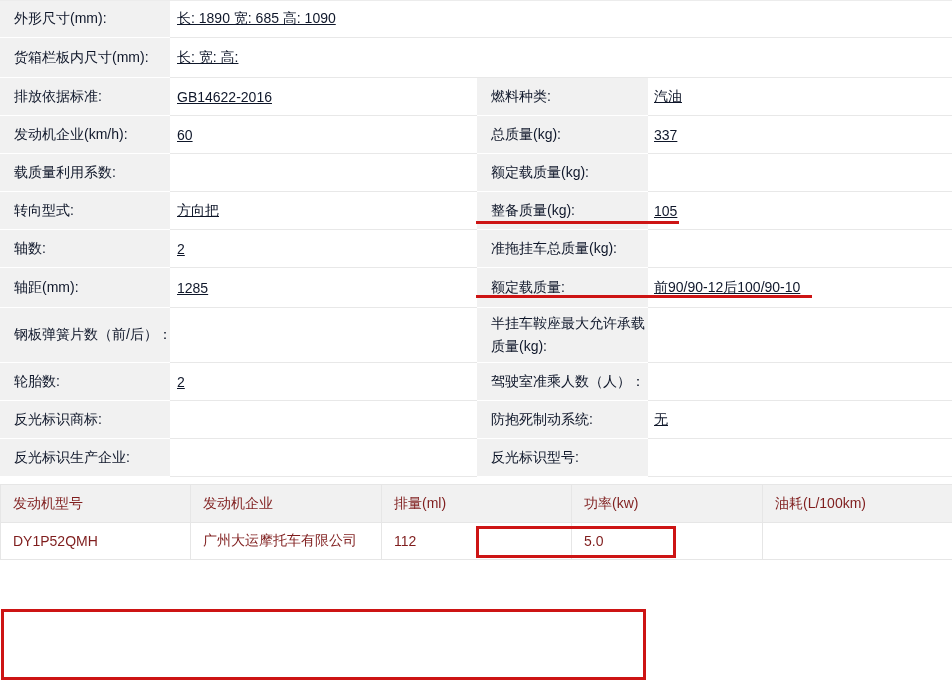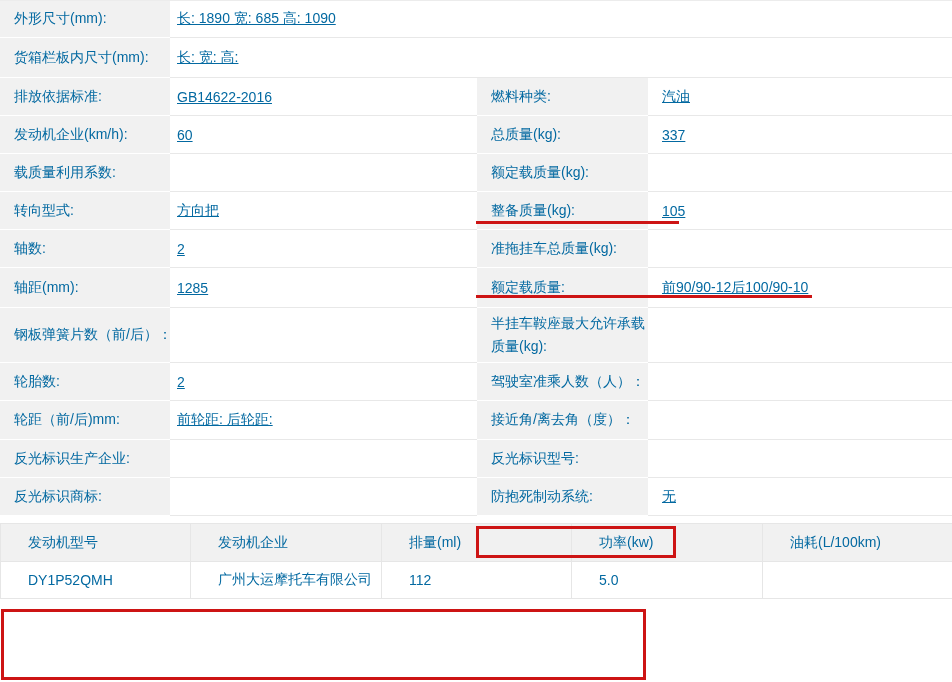--- a/index.html
+++ b/index.html
@@ -3,33 +3,33 @@
 <meta charset="utf-8">
 <style>
   * { margin:0; padding:0; box-sizing:border-box; }
   html,body { background:#ffffff; }
   body { font-family:"Liberation Sans","DejaVu Sans",sans-serif; }
   #page { position:relative; width:952px; height:682px; background:#fff; overflow:hidden; }
 
   
   table.spec { width:952px; border-collapse:separate; border-spacing:0; table-layout:fixed;
                border-top:1px solid #ececec; }
-  table.spec td { font-size:14px; color:#0369a1; vertical-align:middle; overflow:hidden; }
+  table.spec td { font-size:14px; color:#0f172a; vertical-align:middle; overflow:hidden; }
   td.lbl { background:#f1f1f1; padding-left:14px; border-bottom:1px solid #ffffff;
            white-space:nowrap; }
   td.lbl.wrap { white-space:normal; line-height:1.65; padding-top:4px; padding-bottom:4px;margin-left:43px; }
   td.val { background:#ffffff; padding-left:7px; border-bottom:1px solid #e8e8e8;
            white-space:nowrap;text-decoration:underline; }
-  td.val2 { padding-left:14px; }
+  td.val2 { padding-left:6px; }
   tr.h37{height:37px} tr.h38{height:38px} tr.h39{height:39px} tr.h40{height:40px} tr.h51{height:51px}
 
   
   .gap { height:7px; background:#fff; }
   table.engine { width:952px; border-collapse:collapse; table-layout:fixed; }
-  table.engine td { font-size:14px; color:#0369a1; vertical-align:middle; padding-left:27px;
+  table.engine td { font-size:14px; color:#7f1d1d; vertical-align:middle; padding-left:12px;
                     border:1px solid #e6e6e6; white-space:nowrap; overflow:hidden; }
   table.engine td.hd { background:#f1f1f1; }
   tr.eh{height:38px} tr.ed{height:37px}
 
   
   .ann { position:absolute; pointer-events:none; }
   .red-line { background:#cd1414; }
   .red-box { border:3px solid #cd1414; background:transparent; }
   #ul-curb   { left:476px; top:221px; width:203px; height:3px; }
   #ul-tire   { left:476px; top:295px; width:336px; height:3px; }
@@ -98,37 +98,31 @@
       <td class="val"></td>
       <td class="lbl wrap">半挂车鞍座最大允许承载质量(kg):</td>
       <td class="val val2"></td>
     </tr>
     <tr class="h38">
       <td class="lbl">轮胎数:</td>
       <td class="val">2</td>
       <td class="lbl">驾驶室准乘人数（人）：</td>
       <td class="val val2"></td>
     </tr>
-    <tr class="h39">
-      <td class="lbl">轮距（前/后)mm:</td>
-      <td class="val">前轮距: 后轮距:</td>
-      <td class="lbl">接近角/离去角（度）：</td>
-      <td class="val val2"></td>
+    <tr class="h38">
+      <td class="lbl">反光标识商标:</td>
+      <td class="val"></td>
+      <td class="lbl">防抱死制动系统:</td>
+      <td class="val val2">无</td>
     </tr>
     <tr class="h38">
       <td class="lbl">反光标识生产企业:</td>
       <td class="val"></td>
       <td class="lbl">反光标识型号:</td>
       <td class="val val2"></td>
-    </tr>
-    <tr class="h38">
-      <td class="lbl">反光标识商标:</td>
-      <td class="val"></td>
-      <td class="lbl">防抱死制动系统:</td>
-      <td class="val val2">无</td>
     </tr>
   </tbody>
     </table>
 
   <div class="gap"></div>
 
   <table class="engine">
     <colgroup>
         <col style="width:190px">
         <col style="width:191px">

